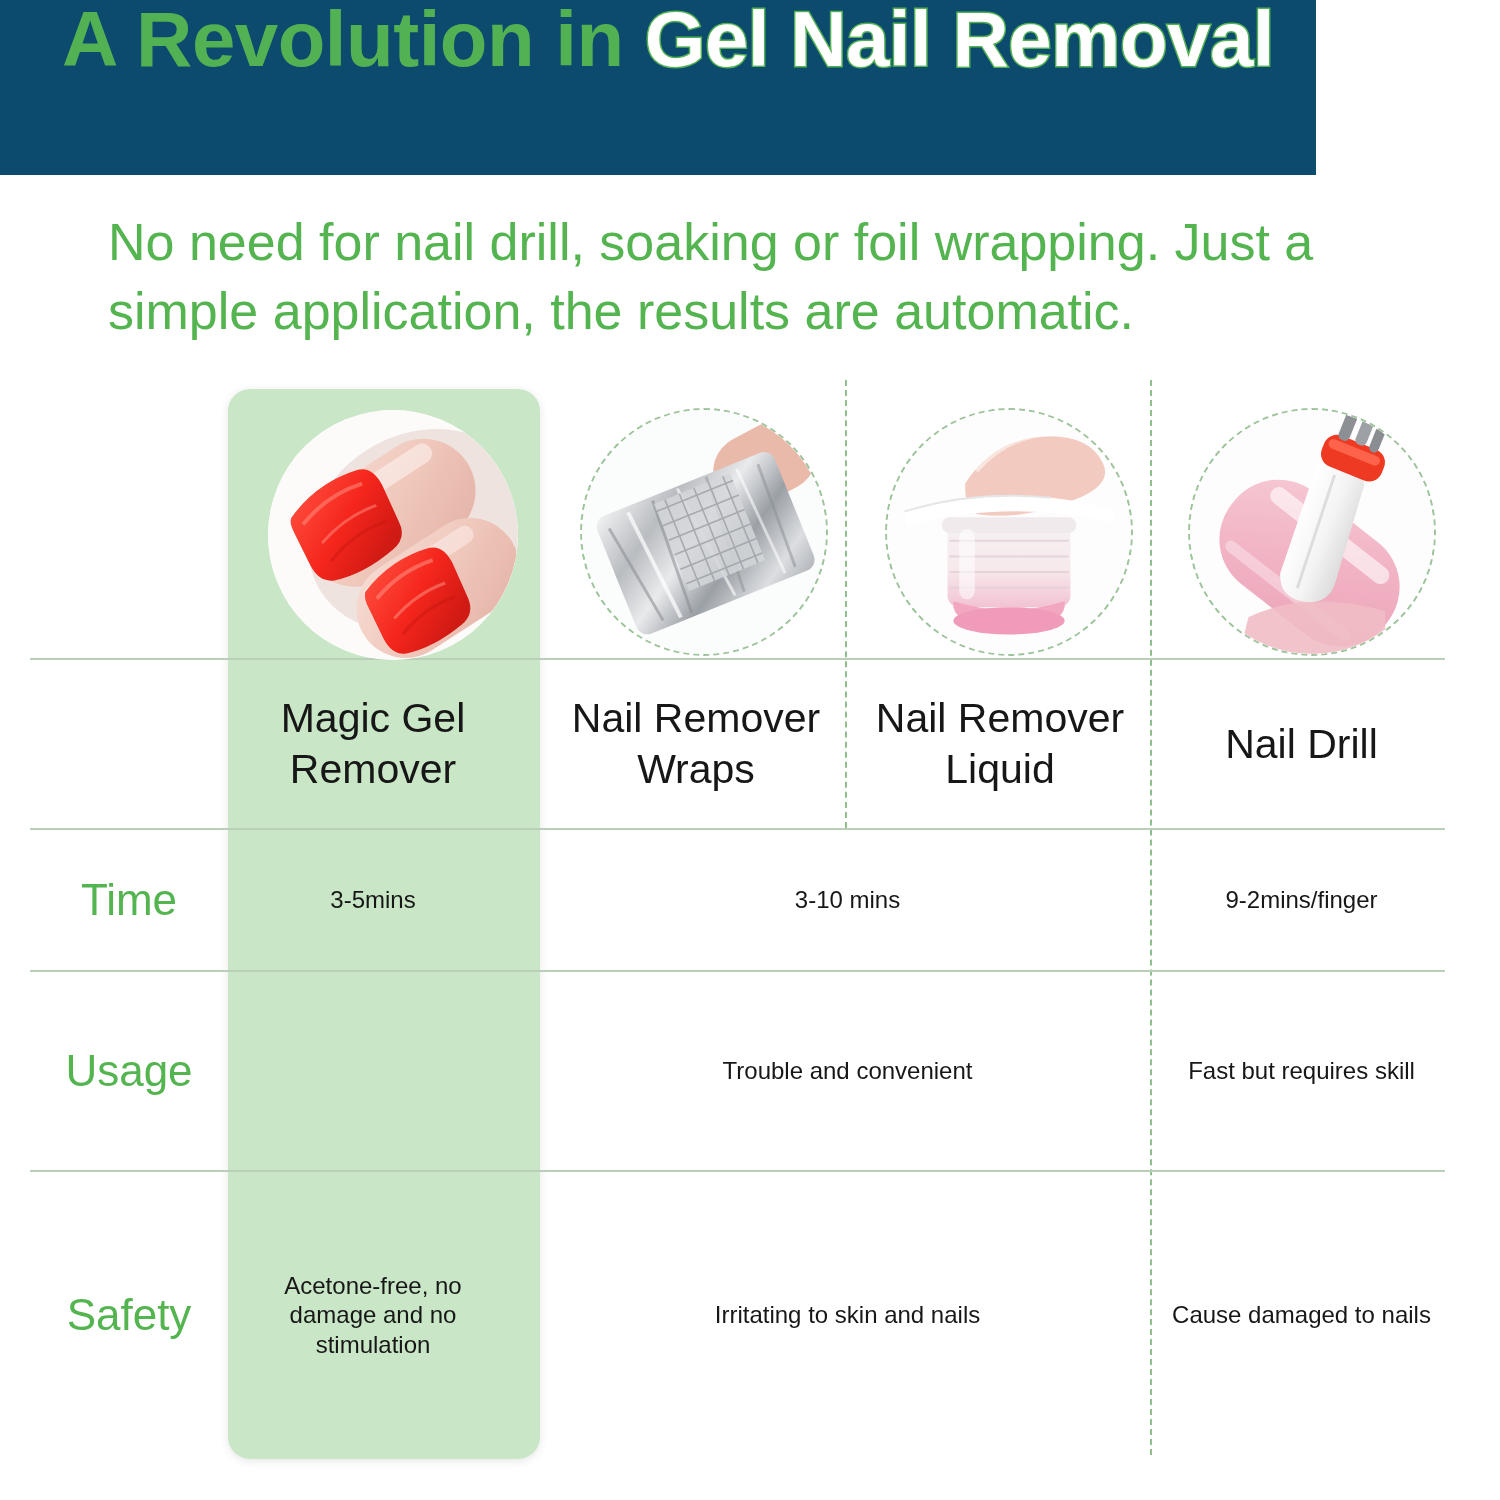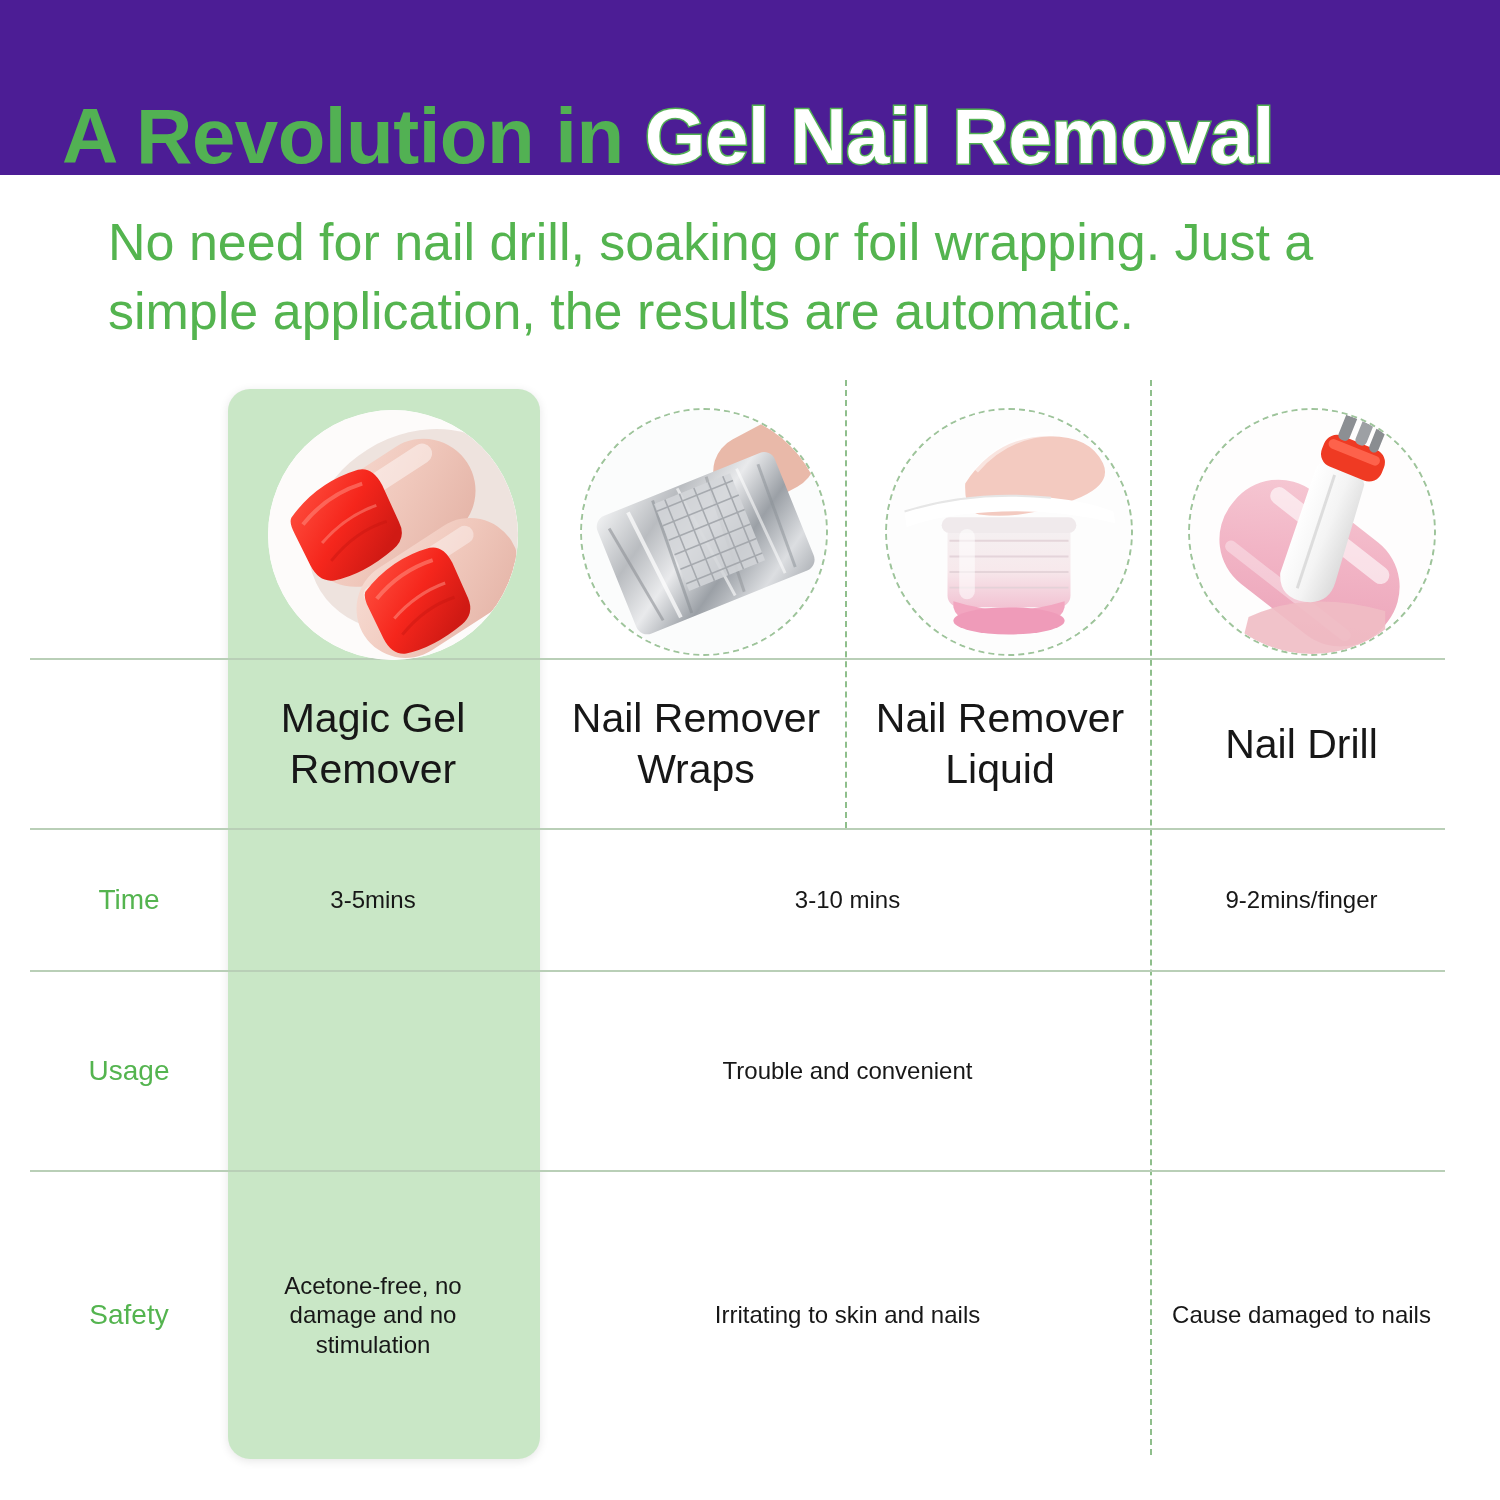--- a/index.html
+++ b/index.html
@@ -6,23 +6,23 @@
   html,body { width:1500px; height:1500px; }
   body {
     background:#ffffff;
     font-family:"Liberation Sans", sans-serif;
     position:relative;
     overflow:hidden;
   }
 
   
   .banner{
-    position:absolute; left:0; top:0; width:1500px; height:175px;
-    background:#4c1d95;
-    display:flex; align-items:flex-end;
+    position:absolute; left:0; top:0; width:1316px; height:175px;
+    background:#0c4a6e;
+    display:flex; align-items:flex-start;
   }
   .banner-title{
     margin-left:62px;
     font-size:78px;
     font-weight:bold;
     letter-spacing:-0.5px;
     white-space:nowrap;
     line-height:1;
   }
   .title-a{ color:#52b153; }
@@ -81,21 +81,21 @@
     position:absolute;
     display:flex; align-items:center; justify-content:center;
     text-align:center;
     color:#171717;
     font-size:24px;
     line-height:1.22;
     padding:0 10px;
   }
   .rowlabel{
     color:#54b44f;
-    font-size:28px;
+    font-size:44px;
   }
 
   
   .c0{ left:30px;   width:198px; }
   .c1{ left:228px;  width:290px; }
   .c2{ left:550px;  width:292px; }
   .c3{ left:855px;  width:290px; }
   .c4{ left:1158px; width:287px; }
   .c23{ left:550px; width:595px; }
 
@@ -325,19 +325,20 @@
   <div class="cell head-cell c3 r-head">Nail Remover Liquid</div>
   <div class="cell head-cell c4 r-head">Nail Drill</div>
 
   <div class="cell rowlabel c0 r-time">Time</div>
   <div class="cell c1 r-time">3-5mins</div>
   <div class="cell c23 r-time">3-10 mins</div>
   <div class="cell c4 r-time">9-2mins/finger</div>
 
   <div class="cell rowlabel c0 r-usage">Usage</div>
   <div class="cell c23 r-usage">Trouble and convenient</div>
+  <div class="cell c4 r-usage">Fast but requires skill</div>
 
   <div class="cell rowlabel c0 r-safety">Safety</div>
   <div class="cell c1 r-safety">Acetone-free, no damage and no stimulation</div>
   <div class="cell c23 r-safety">Irritating to skin and nails</div>
   <div class="cell c4 r-safety">Cause damaged to nails</div>
 
 </div>
 
 </body></html>

